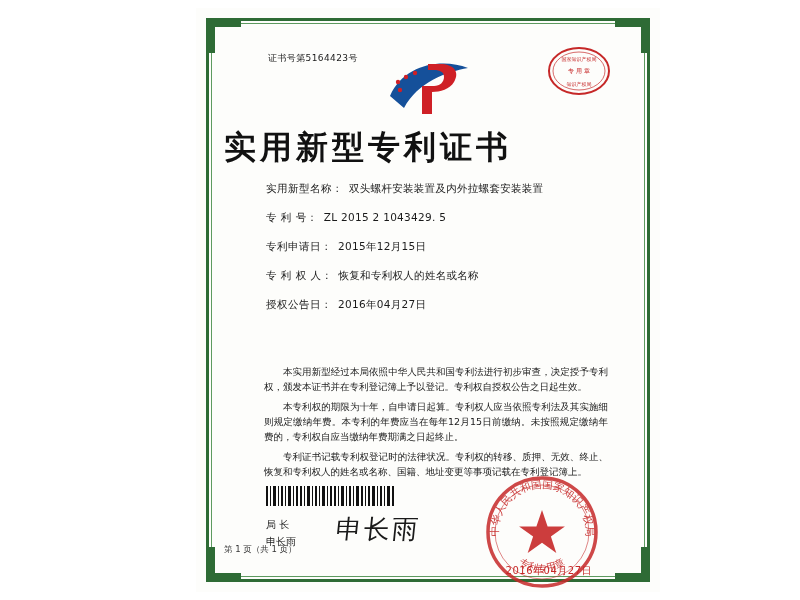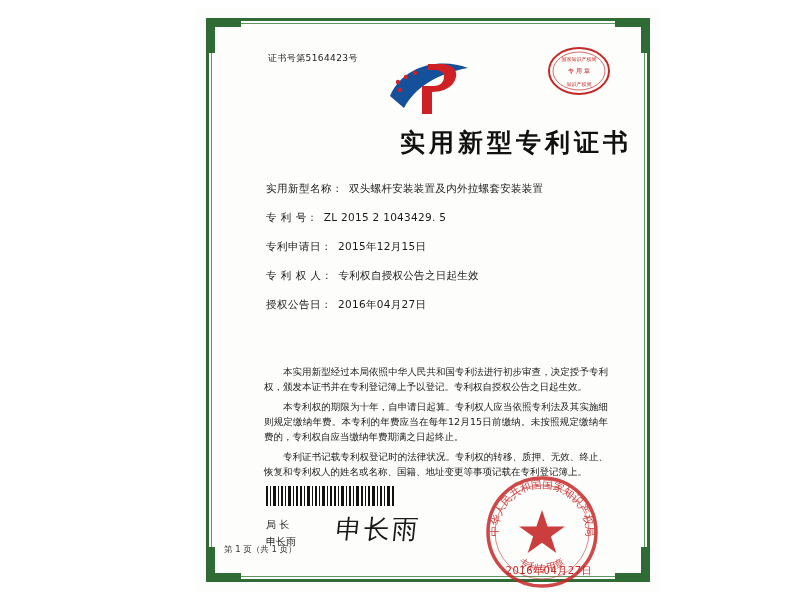--- a/index.html
+++ b/index.html
@@ -94,22 +94,22 @@
     top: 10px;
     width: 70px;
     height: 54px;
   }
 
   .title {
     position: absolute;
     left: 0;
     right: 0;
     top: 92px;
-    text-align: right;
-    font-size: 25px;
+    text-align: left;
+    font-size: 32px;
     font-weight: bold;
     letter-spacing: 4px;
     color: #111;
     font-family: "DejaVu Sans", sans-serif;
   }
 
   .fields {
     position: absolute;
     left: 42px;
     right: 20px;
@@ -255,21 +255,21 @@
         <div class="field-row">
           <span class="field-label">实用新型名称：</span><span class="field-value">双头螺杆安装装置及内外拉螺套安装装置</span>
         </div>
         <div class="field-row">
           <span class="field-label">专 利 号：</span><span class="field-value">ZL 2015 2 1043429. 5</span>
         </div>
         <div class="field-row">
           <span class="field-label">专利申请日：</span><span class="field-value">2015年12月15日</span>
         </div>
         <div class="field-row">
-          <span class="field-label">专 利 权 人：</span><span class="field-value">专利权自授权公告之日起生效</span>
+          <span class="field-label">专 利 权 人：</span><span class="field-value">恢复和专利权人的姓名或名称</span>
         </div>
         <div class="field-row">
           <span class="field-label">授权公告日：</span><span class="field-value">2016年04月27日</span>
         </div>
       </div>
 
       <div class="paragraphs">
         <p>本实用新型经过本局依照中华人民共和国专利法进行初步审查，决定授予专利权，颁发本证书并在专利登记簿上予以登记。专利权自授权公告之日起生效。</p>
         <p>本专利权的期限为十年，自申请日起算。专利权人应当依照专利法及其实施细则规定缴纳年费。本专利的年费应当在每年12月15日前缴纳。未按照规定缴纳年费的，专利权自应当缴纳年费期满之日起终止。</p>
         <p>专利证书记载专利权登记时的法律状况。专利权的转移、质押、无效、终止、恢复和专利权人的姓名或名称、国籍、地址变更等事项记载在专利登记簿上。</p>

